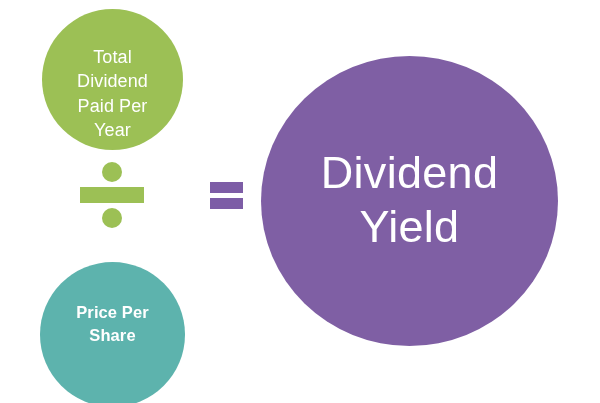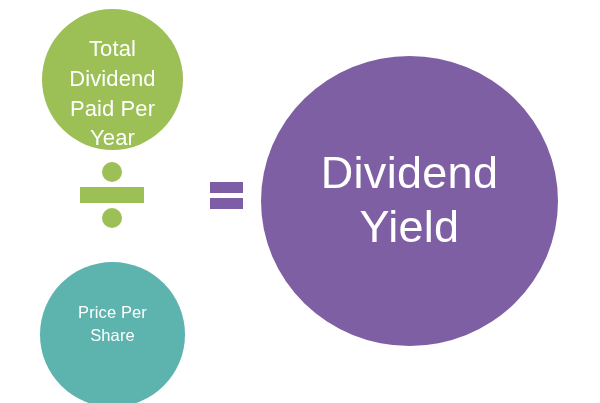--- a/index.html
+++ b/index.html
@@ -33,41 +33,41 @@
   }
 
   #numerator-circle {
     left: 42px;
     top: 9px;
     width: 141px;
     height: 141px;
     background: #9cc055;
   }
   #numerator-label {
-    font-size: 22px;
+    font-size: 18px;
     line-height: 1.36;
     letter-spacing: 0.1px;
     font-weight: 400;
     padding: 0 18px;
     white-space: pre-line;
     margin-top: 28px;
   }
 
   #denominator-circle {
     left: 40px;
     top: 262px;
     width: 145px;
     height: 145px;
     background: #5db3ad;
   }
   #denominator-label {
     font-size: 16.5px;
     line-height: 1.36;
     letter-spacing: 0.1px;
-    font-weight: 400;
+    font-weight: 700;
     padding: 0 16px;
     padding-bottom: 22px;
     white-space: pre-line;
   }
 
   #result-circle {
     left: 261px;
     top: 56px;
     width: 297px;
     height: 290px;

